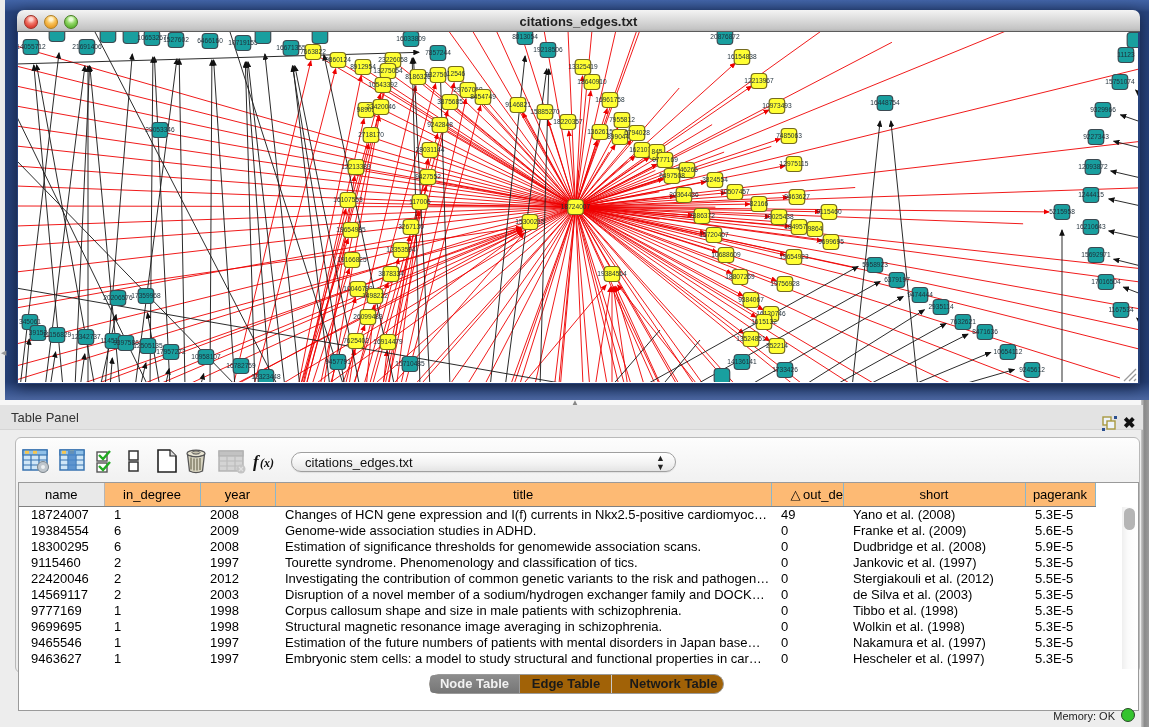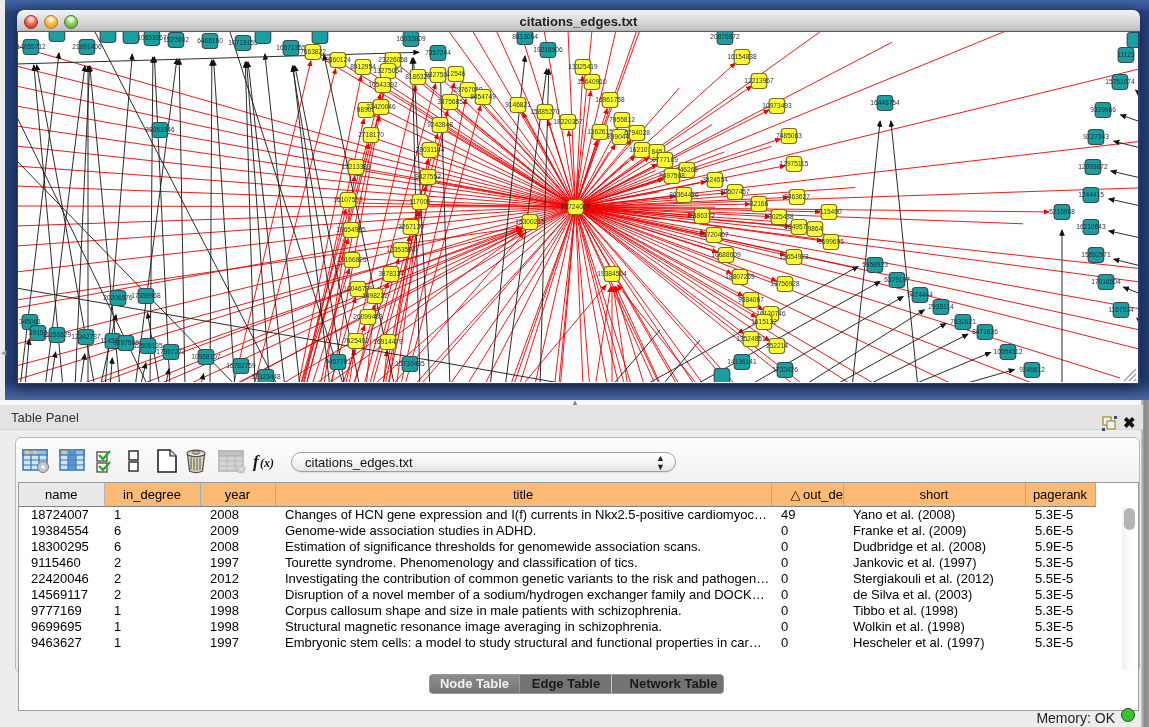--- a/index.html
+++ b/index.html
@@ -38,26 +38,26 @@
 #tblwrap{position:absolute;left:2px;top:44px;width:1121px;height:229px;background:#fff;border:1px solid #9a9a9a}
 table.grid{border-collapse:collapse;table-layout:fixed;width:1076px;font-size:13px;color:#000}
 table.grid th{height:23px;font-weight:normal;font-size:13px;background:#fdba74;border-right:1px solid #89b6cc;border-bottom:1px solid #808080;padding:0;text-align:center;white-space:nowrap;overflow:hidden}
 table.grid th.g{background:#e9e9e9;border-right:1px solid #b5b5b5;border-bottom:1px solid #808080}
 table.grid td{height:16px;padding:0 0 0 10px;white-space:nowrap;overflow:hidden}
 table.grid td.c0{padding-left:12px}
 col.c0{width:85px}col.c1{width:96px}col.c2{width:75px}col.c3{width:496px}col.c4{width:72px}col.c5{width:182px}col.c6{width:70px}
 #vsb{position:absolute;right:1px;top:24px;width:15px;height:162px;background:linear-gradient(90deg,#efefef,#fbfbfb 40%,#ffffff)}
 #vsb .thumb{position:absolute;left:2px;top:1px;width:11px;height:22px;border-radius:6px;background:#b5b5b5}
 
-#segs{position:absolute;left:429px;top:274px;width:295px;height:20px;border:1px solid #9a9a9a;border-radius:4px;background:#737373;box-shadow:0 1px 0 rgba(255,255,255,.7)}
+#segs{position:absolute;left:429px;top:274px;width:295px;height:20px;border:1px solid #9a9a9a;border-radius:10px;background:#a16207;box-shadow:0 1px 0 rgba(255,255,255,.7)}
 #segs .seg{position:absolute;top:0;height:18px;font-size:13px;font-weight:bold;text-align:center;color:#1a1a1a;line-height:18px}
 #seg1{left:0;width:90px;background:linear-gradient(#8d8d8d,#767676);color:#f2f2f2 !important;border-radius:4px 0 0 4px;border-right:1px solid #9a9a9a}
 #seg2{left:91px;width:91px;border-right:1px solid #c9c9c9}
 #seg3{left:183px;width:121px}
-#mem{position:absolute;right:34px;top:310px;font-size:14px;color:#222}
+#mem{position:absolute;right:34px;top:310px;font-size:11px;color:#222}
 #memdot{position:absolute;right:14px;top:308px;width:14px;height:14px;border-radius:50%;background:#35c42f;border:1.5px solid #2a4a28}
 </style></head>
 <body>
 <div id="app">
   <div id="netbg"></div>
   <div id="leftgut"></div>
   <div style="position:absolute;left:1px;top:348px;width:4px;height:9px;color:#9a9a9a;font-size:7px;line-height:9px">◀</div>
   <div id="win">
     <div id="titlebar">
       <div class="tl" id="tl-r"></div>
@@ -648,20 +648,29 @@
 <tr>
                 <td class="c0">9699695</td>
                 <td class="c1">1</td>
                 <td class="c2">1998</td>
                 <td class="c3">Structural magnetic resonance image averaging in schizophrenia.</td>
                 <td class="c4">0</td>
                 <td class="c5">Wolkin et al. (1998)</td>
                 <td class="c6">5.3E-5</td>
               </tr>
 <tr>
+                <td class="c0">9465546</td>
+                <td class="c1">1</td>
+                <td class="c2">1997</td>
+                <td class="c3">Estimation of the future numbers of patients with mental disorders in Japan base…</td>
+                <td class="c4">0</td>
+                <td class="c5">Nakamura et al. (1997)</td>
+                <td class="c6">5.3E-5</td>
+              </tr>
+<tr>
                 <td class="c0">9463627</td>
                 <td class="c1">1</td>
                 <td class="c2">1997</td>
                 <td class="c3">Embryonic stem cells: a model to study structural and functional properties in car…</td>
                 <td class="c4">0</td>
                 <td class="c5">Hescheler et al. (1997)</td>
                 <td class="c6">5.3E-5</td>
               </tr>
         </tbody>
           </table>

